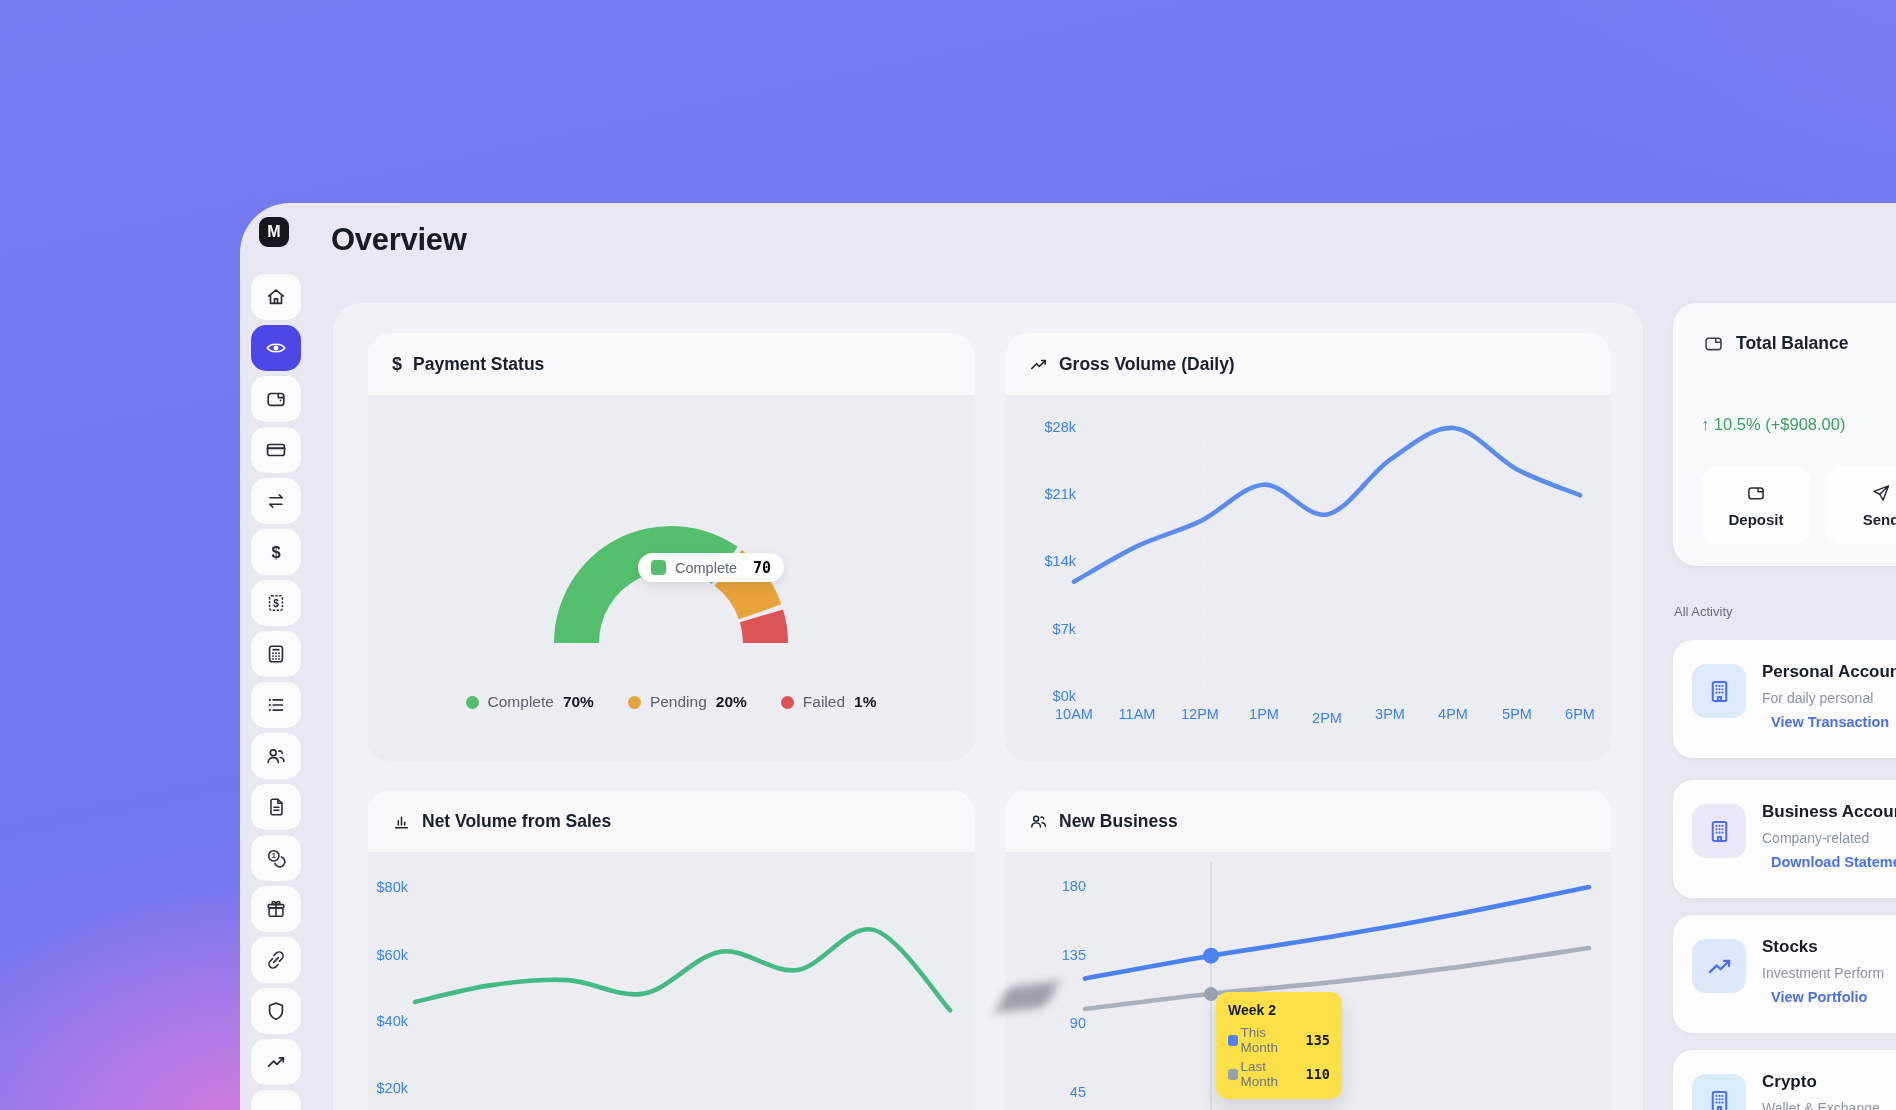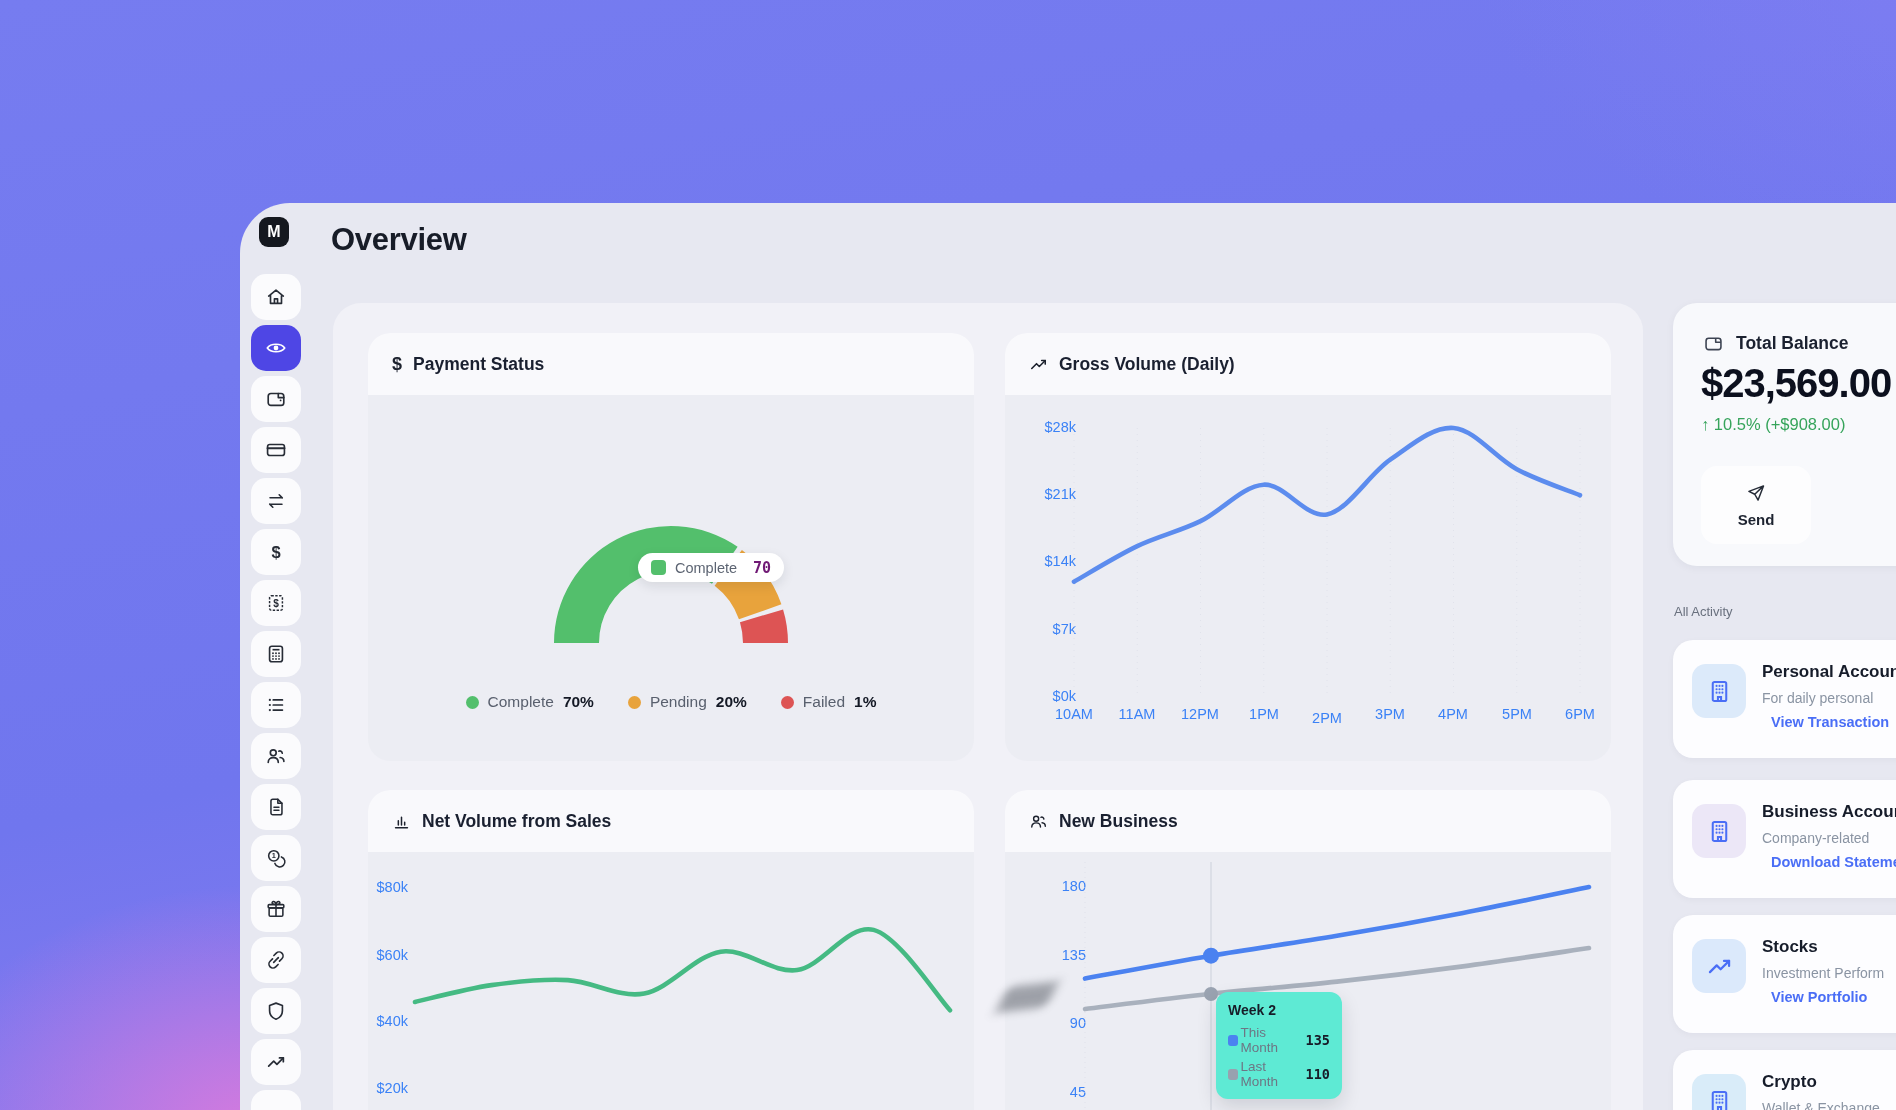--- a/index.html
+++ b/index.html
@@ -31,28 +31,28 @@
   .dollar-glyph { font-size:18px; font-weight:bold; color:#1d222e; }
   .tick { position:absolute; font-size:14.5px; color:#3b82f6; }
   .tick.right { text-align:right; width:58px; }
   .tick.center { text-align:center; width:64px; }
   svg.chart { position:absolute; overflow:visible; }
   
   .pill { position:absolute; left:638px; top:553px; width:146px; height:29px; background:#fff; border-radius:15px;
     box-shadow:0 4px 12px rgba(20,25,40,.10); display:flex; align-items:center; padding:0 13px; gap:9px; }
   .pill .sq { width:15px; height:15px; border-radius:4px; background:#53bf6c; }
   .pill .lbl { font-size:14.5px; color:#5c6472; }
-  .pill .val { margin-left:auto; font-family:"DejaVu Sans Mono",monospace; font-size:15px; font-weight:bold; color:#701a75; }
+  .pill .val { margin-left:auto; font-family:"DejaVu Sans Mono",monospace; font-size:15px; font-weight:bold; color:#000000; }
   .legend { position:absolute; left:368px; top:693px; width:606px; display:flex; justify-content:center; gap:34px; }
   .legend-item { display:flex; align-items:center; gap:9px; font-size:15.5px; }
   .legend-item .dot { width:13px; height:13px; border-radius:50%; }
   .legend-item .l { color:#59606e; }
   .legend-item .v { font-weight:bold; color:#141925; }
   
-  .nc-tip { position:absolute; left:1216px; top:992px; width:126px; background:#5eead4; border-radius:12px;
+  .nc-tip { position:absolute; left:1216px; top:992px; width:126px; background:#fde047; border-radius:12px;
     box-shadow:0 8px 20px rgba(20,25,45,.14); padding:10px 12px; }
   .nc-tip .t { font-size:14px; font-weight:bold; color:#171c28; margin-bottom:7px; }
   .nc-row { display:flex; align-items:center; gap:2px; font-size:13.5px; margin-top:4px; }
   .nc-row .sq { width:11px; height:11px; border-radius:3px; }
   .nc-row .l { color:#6d7684; }
   .nc-row .v { margin-left:auto; font-family:"DejaVu Sans Mono",monospace; font-weight:bold; font-size:13.5px; color:#171c28; }
   .smudge { position:absolute; left:1003px; top:984px; width:48px; height:26px; background:#51565f;
     filter:blur(5px); opacity:.5; transform:skewX(-32deg) rotate(-7deg); border-radius:4px; }
   
   .balance-card { position:absolute; left:1673px; top:303px; width:262px; height:263px; background:#f8f9fc; border-radius:24px;
@@ -336,23 +336,29 @@
 </div>
 
 <aside class="balance-card">
   <div class="bal-head">
     <svg viewBox="0 0 24 24" fill="none" stroke="currentColor" stroke-width="1.8" stroke-linejoin="round">
         <rect x="3.5" y="6" width="17" height="13" rx="3"></rect>
         <path d="M14.5 6 V10.5 H20.5"></path>
       </svg>
     <span>Total Balance</span>
   </div>
-  <div class="bal-amount">$23,569.00</div>
   <div class="bal-change">↑ 10.5% (+$908.00)</div>
   <div class="bal-btns">
+    <button class="bal-btn" style="border:none;cursor:pointer;">
+      <svg viewBox="0 0 24 24" fill="none" stroke="currentColor" stroke-width="1.8" stroke-linejoin="round">
+          <rect x="3.5" y="6" width="17" height="13" rx="3"></rect>
+          <path d="M14.5 6 V10.5 H20.5"></path>
+        </svg>
+      <span>Deposit</span>
+    </button>
     <button class="bal-btn" style="border:none;cursor:pointer;">
       <svg viewBox="0 0 24 24" fill="none" stroke="currentColor" stroke-width="1.8" stroke-linejoin="round">
           <path d="M21 3.5 L10.5 13.5 M21 3.5 L14.5 20.5 L10.5 13.5 L3.5 10 Z"></path>
         </svg>
       <span>Send</span>
     </button>
   </div>
 </aside>
 
 <div class="activity-head">All Activity</div>

